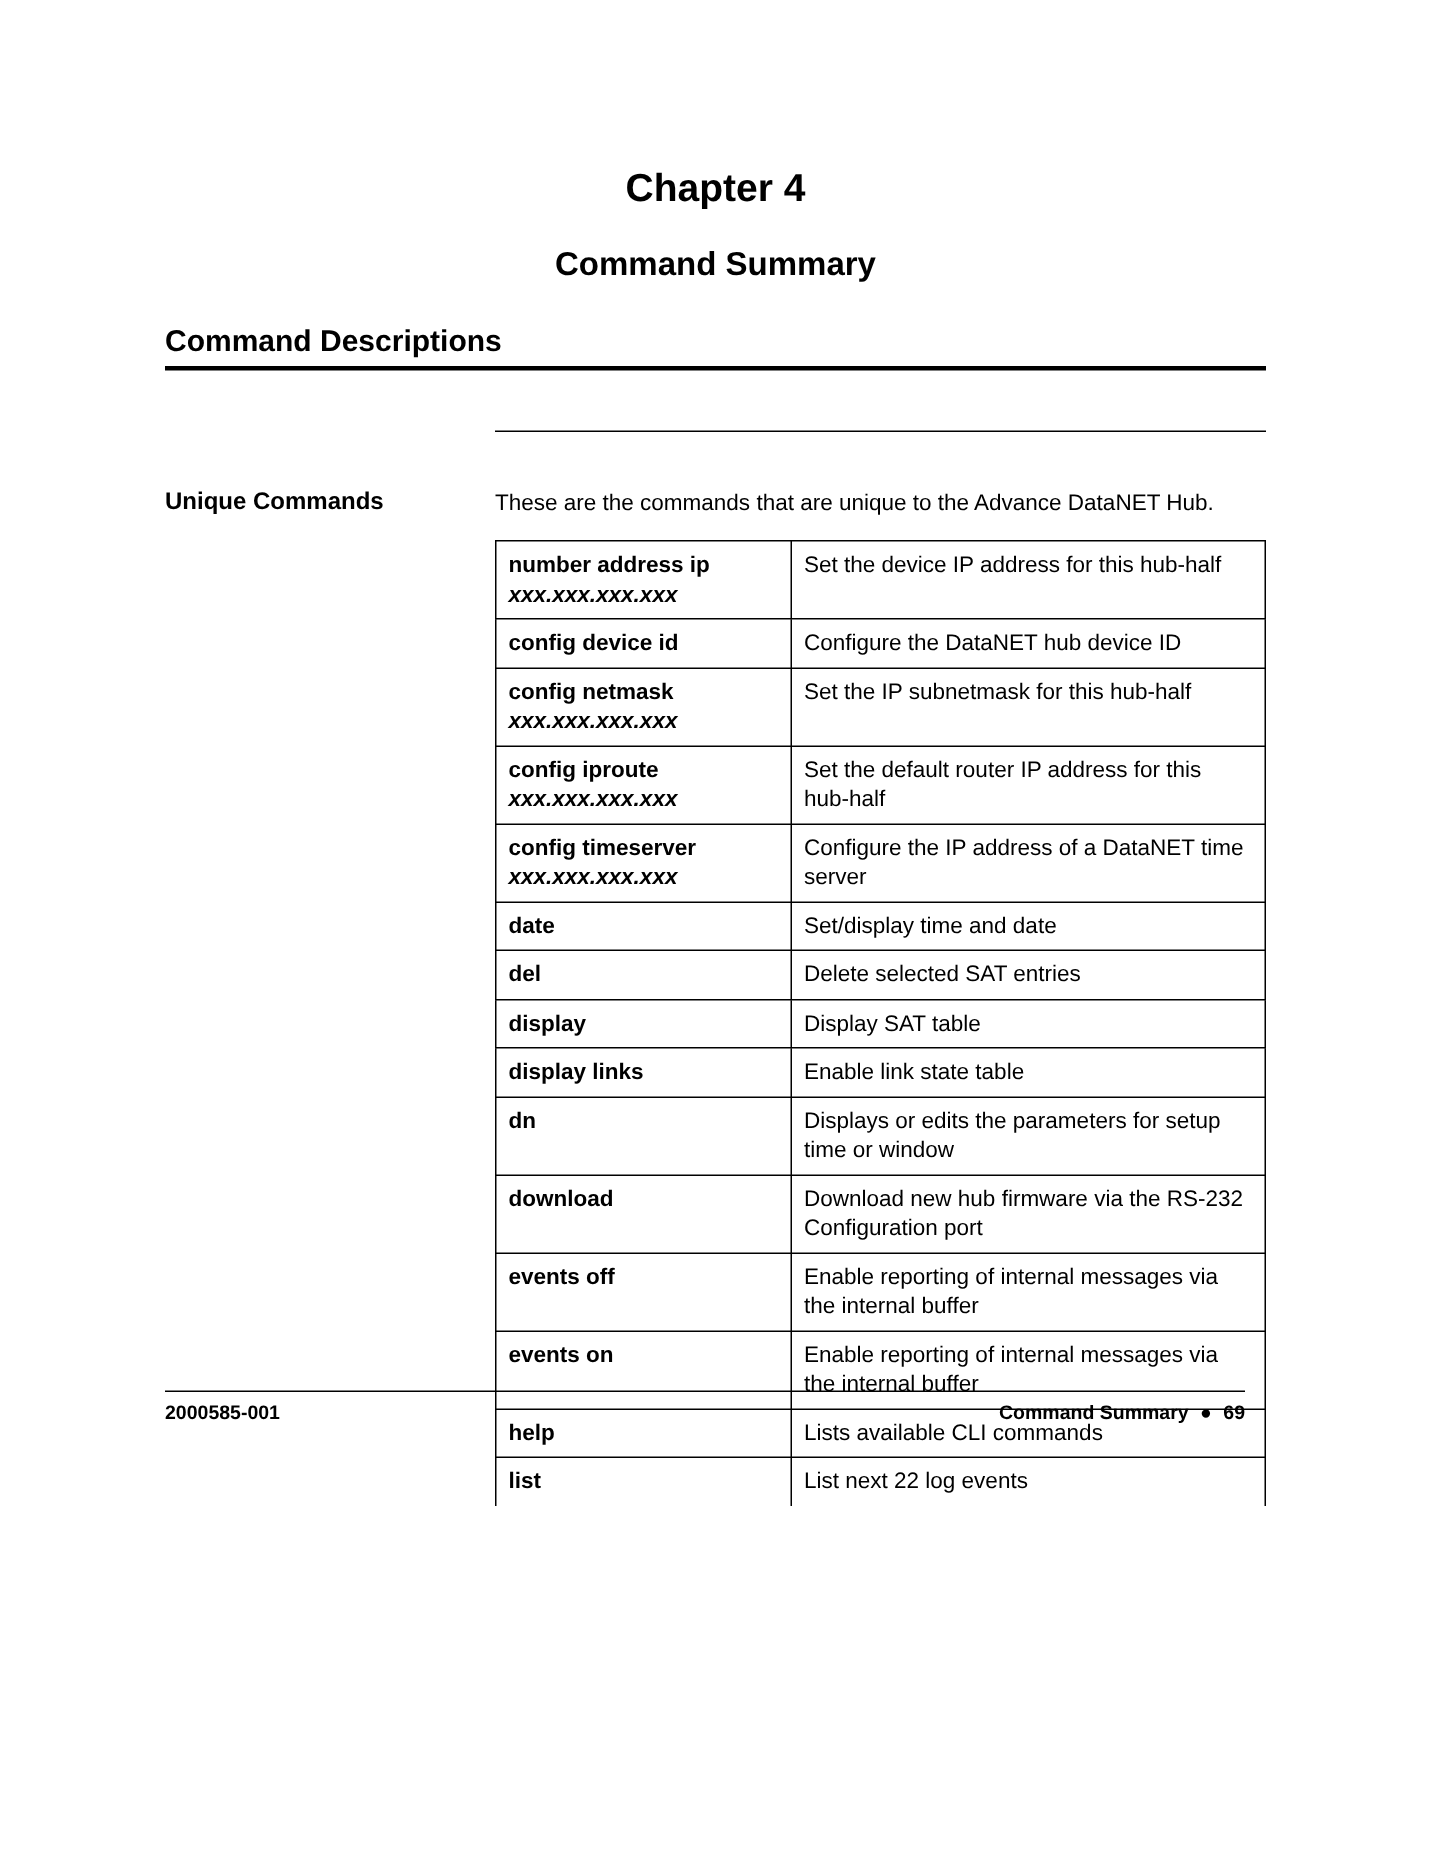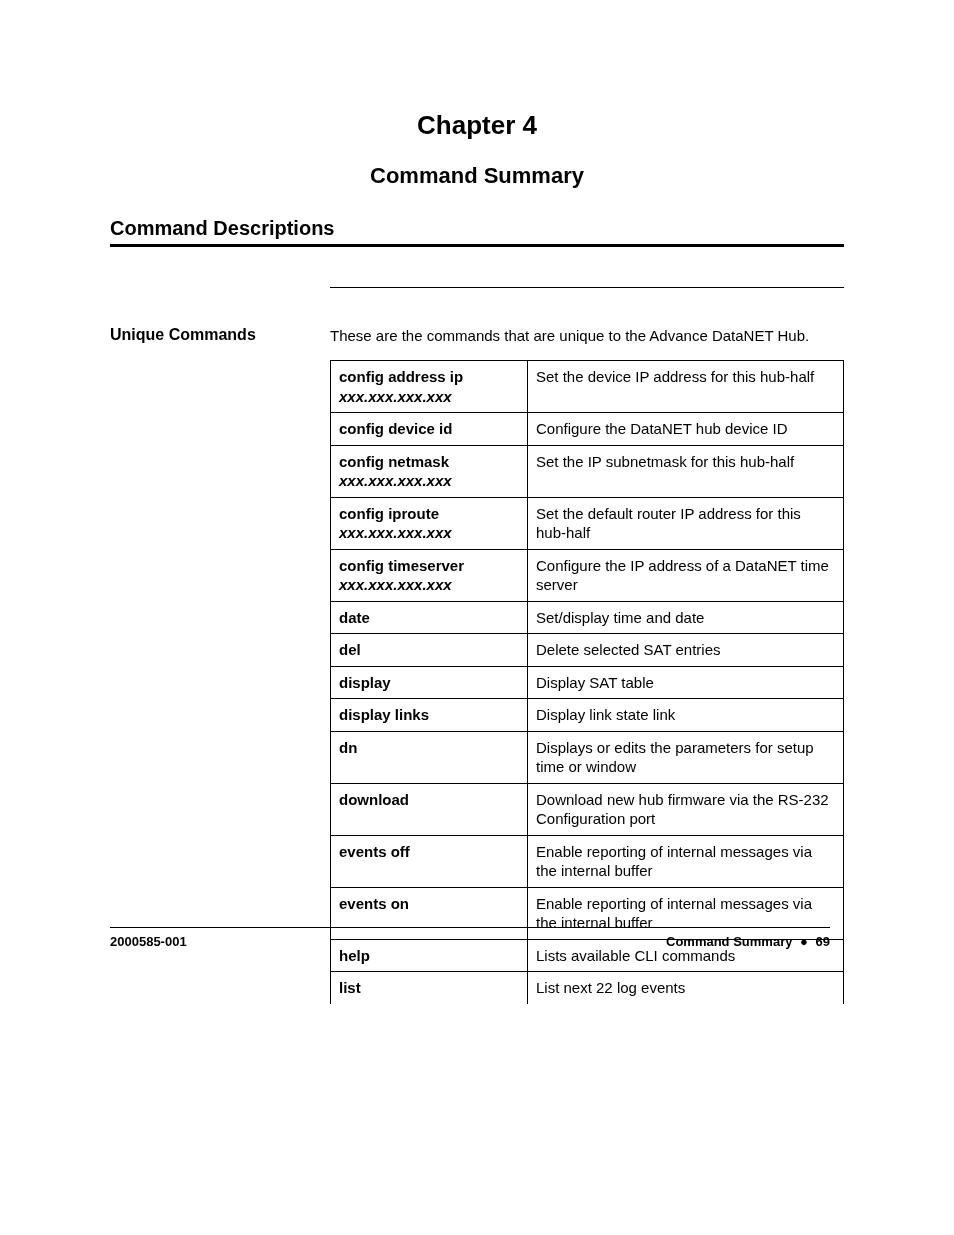--- a/index.html
+++ b/index.html
@@ -125,21 +125,21 @@
       </div>
   </div>
 
   <div class="block">
     <div class="label-col">Unique Commands</div>
     <div class="content-col">
       <div>These are the commands that are unique to the Advance DataNET Hub.</div>
       <table class="cmd-table">
         <tbody id="cmd-tbody">
             <tr>
-              <td><span>config address ip</span><br><span class="param">xxx.xxx.xxx.xxx</span></td>
+              <td><span>number address ip</span><br><span class="param">xxx.xxx.xxx.xxx</span></td>
               <td style="font-weight: normal;"><span>Set the device IP address for this hub-half</span></td>
             </tr>
             <tr>
               <td><span>config device id</span></td>
               <td style="font-weight: normal;"><span>Configure the DataNET hub device ID</span></td>
             </tr>
             <tr>
               <td><span>config netmask</span><br><span class="param">xxx.xxx.xxx.xxx</span></td>
               <td style="font-weight: normal;"><span>Set the IP subnetmask for this hub-half</span></td>
             </tr>
@@ -158,21 +158,21 @@
             <tr>
               <td><span>del</span></td>
               <td style="font-weight: normal;"><span>Delete selected SAT entries</span></td>
             </tr>
             <tr>
               <td><span>display</span></td>
               <td style="font-weight: normal;"><span>Display SAT table</span></td>
             </tr>
             <tr>
               <td><span>display links</span></td>
-              <td style="font-weight: normal;"><span>Display link state link</span></td>
+              <td style="font-weight: normal;"><span>Enable link state table</span></td>
             </tr>
             <tr>
               <td><span>dn</span></td>
               <td style="font-weight: normal;"><span>Displays or edits the parameters for setup time or window</span></td>
             </tr>
             <tr>
               <td><span>download</span></td>
               <td style="font-weight: normal;"><span>Download new hub firmware via the RS-232 Configuration port</span></td>
             </tr>
             <tr>

